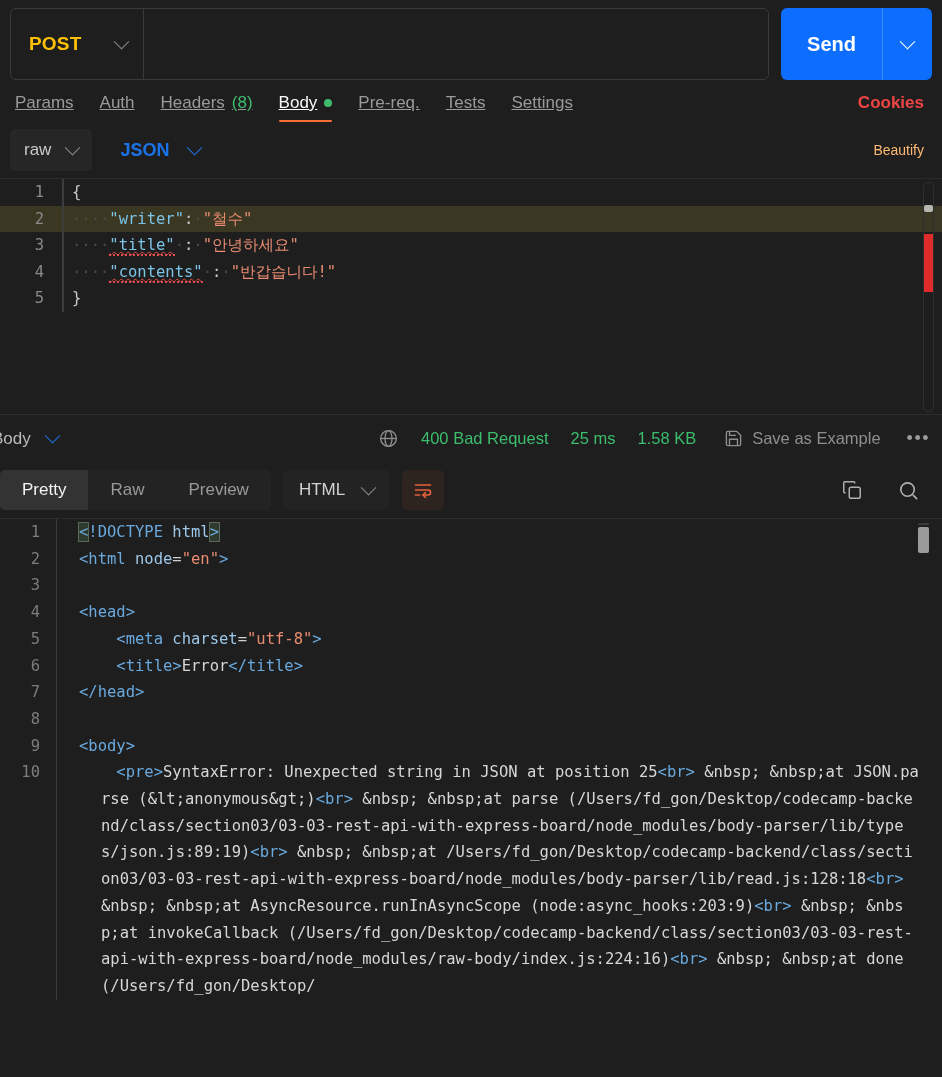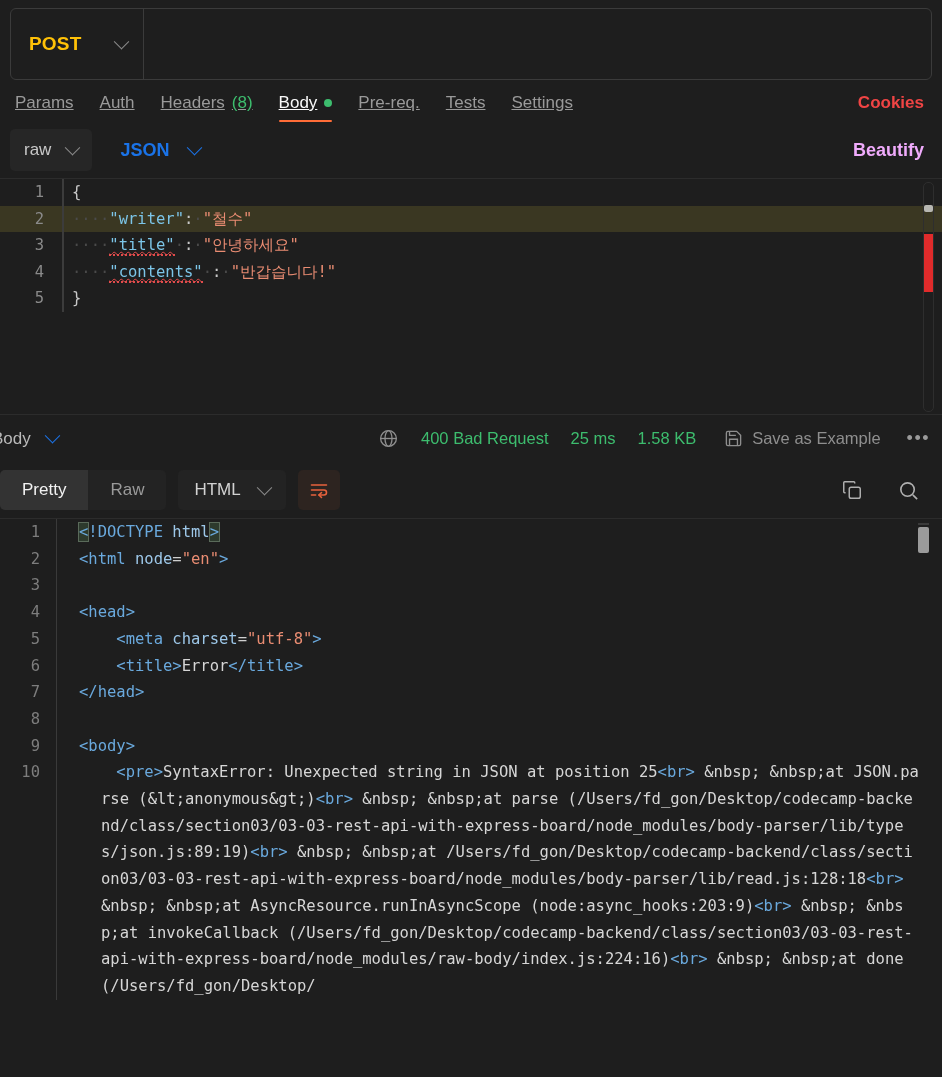--- a/index.html
+++ b/index.html
@@ -139,23 +139,23 @@
   .pill-label { font-size: 17px; color: #c8c8c8; }
   .json-sel {
     display: flex; align-items: center; gap: 20px;
     margin-left: 22px;
     padding: 11px 6px;
     cursor: pointer;
   }
   .json-label { font-size: 18px; color: #1a73e8; font-weight: bold; }
   .beautify {
     margin-left: auto;
-    color: #f0abfc;
-    font-size: 18px;
-    font-weight: bold;
+    color: #fdba74;
+    font-size: 14px;
+    font-weight: normal;
     padding-right: 8px;
     cursor: pointer;
   }
 
   
   .editor {
     position: relative;
     height: 236px;
     background: #1e1e1e;
     border-top: 1px solid #2c2c2c;
@@ -326,20 +326,26 @@
   }
 </style>
 </head>
 <body>
 
 <div class="url-bar">
   <div class="url-box">
     <div class="method-sel">
       <span class="method-label">POST</span>
       <span class="chev"></span>
+    </div>
+  </div>
+  <div class="send-wrap">
+    <button class="send-btn">Send</button>
+    <div class="send-caret">
+      <span class="chev white"></span>
     </div>
   </div>
 </div>
 
 <div class="req-tabs">
   <div class="rtab">
     <span>Params</span>
   </div>
   <div class="rtab">
     <span>Auth</span>
@@ -442,20 +448,23 @@
 </div>
 
 <div class="resp-tabs">
   <div class="seg">
     <div class="seg-item active">
       <span>Pretty</span>
     </div>
     <div class="seg-item">
       <span>Raw</span>
     </div>
+    <div class="seg-item">
+      <span>Preview</span>
+    </div>
   </div>
   <div class="fmt-pill">
     <span class="fmt-label">HTML</span>
     <span class="chev"></span>
   </div>
   <div class="wrap-btn">
     <svg width="22" height="20" viewBox="0 0 24 24" fill="none" stroke="#e8623c" stroke-width="1.9" stroke-linecap="round">
       <line x1="3" y1="6" x2="21" y2="6"></line>
       <path d="M3 12h15a3 3 0 0 1 0 6h-6"></path>
       <polyline points="15 15 12 18 15 21"></polyline>

